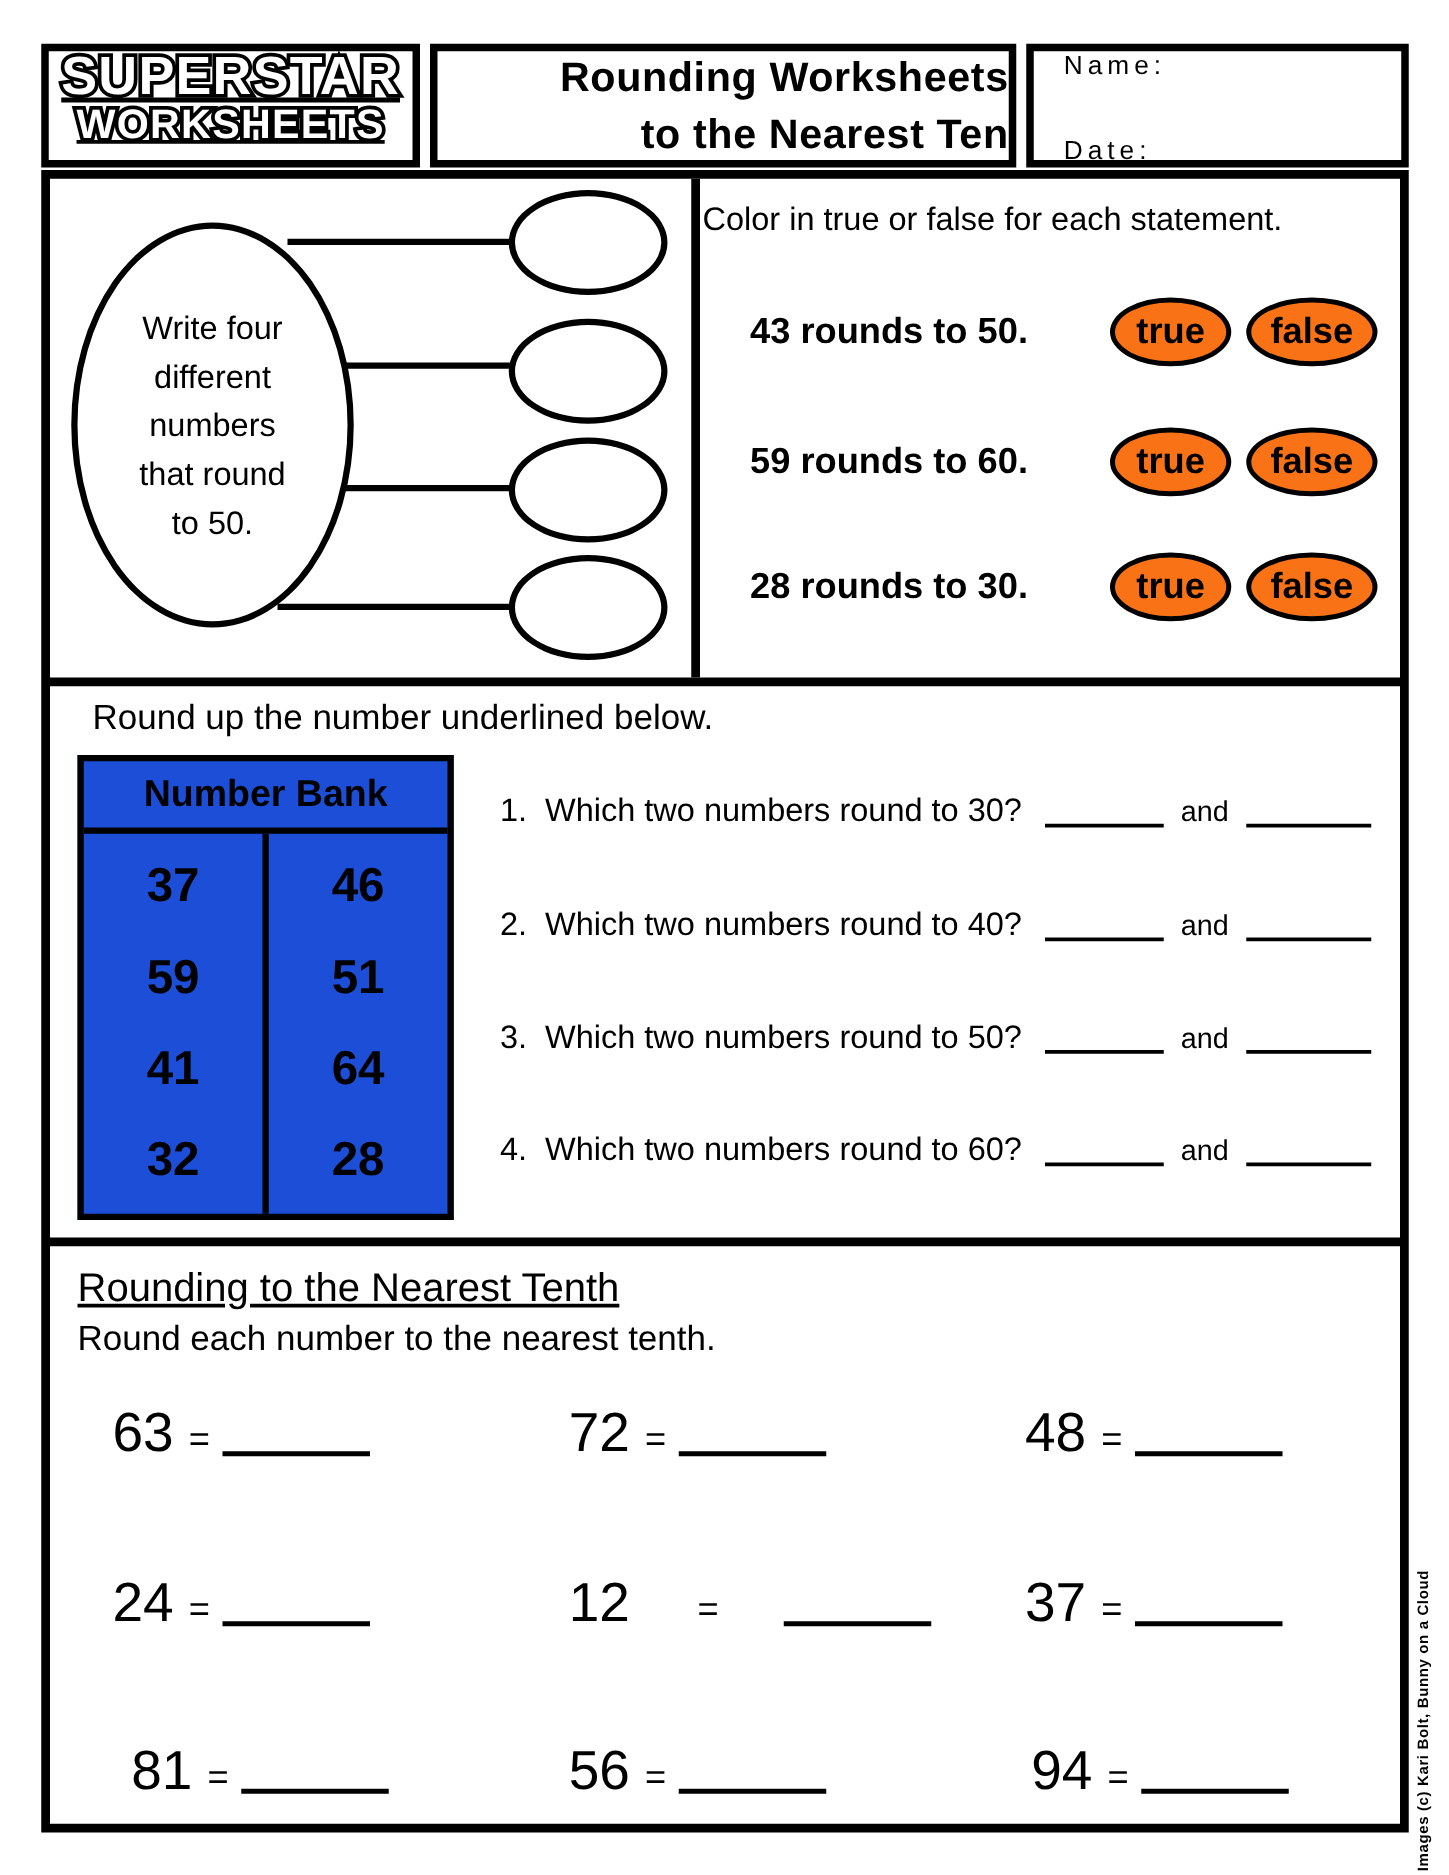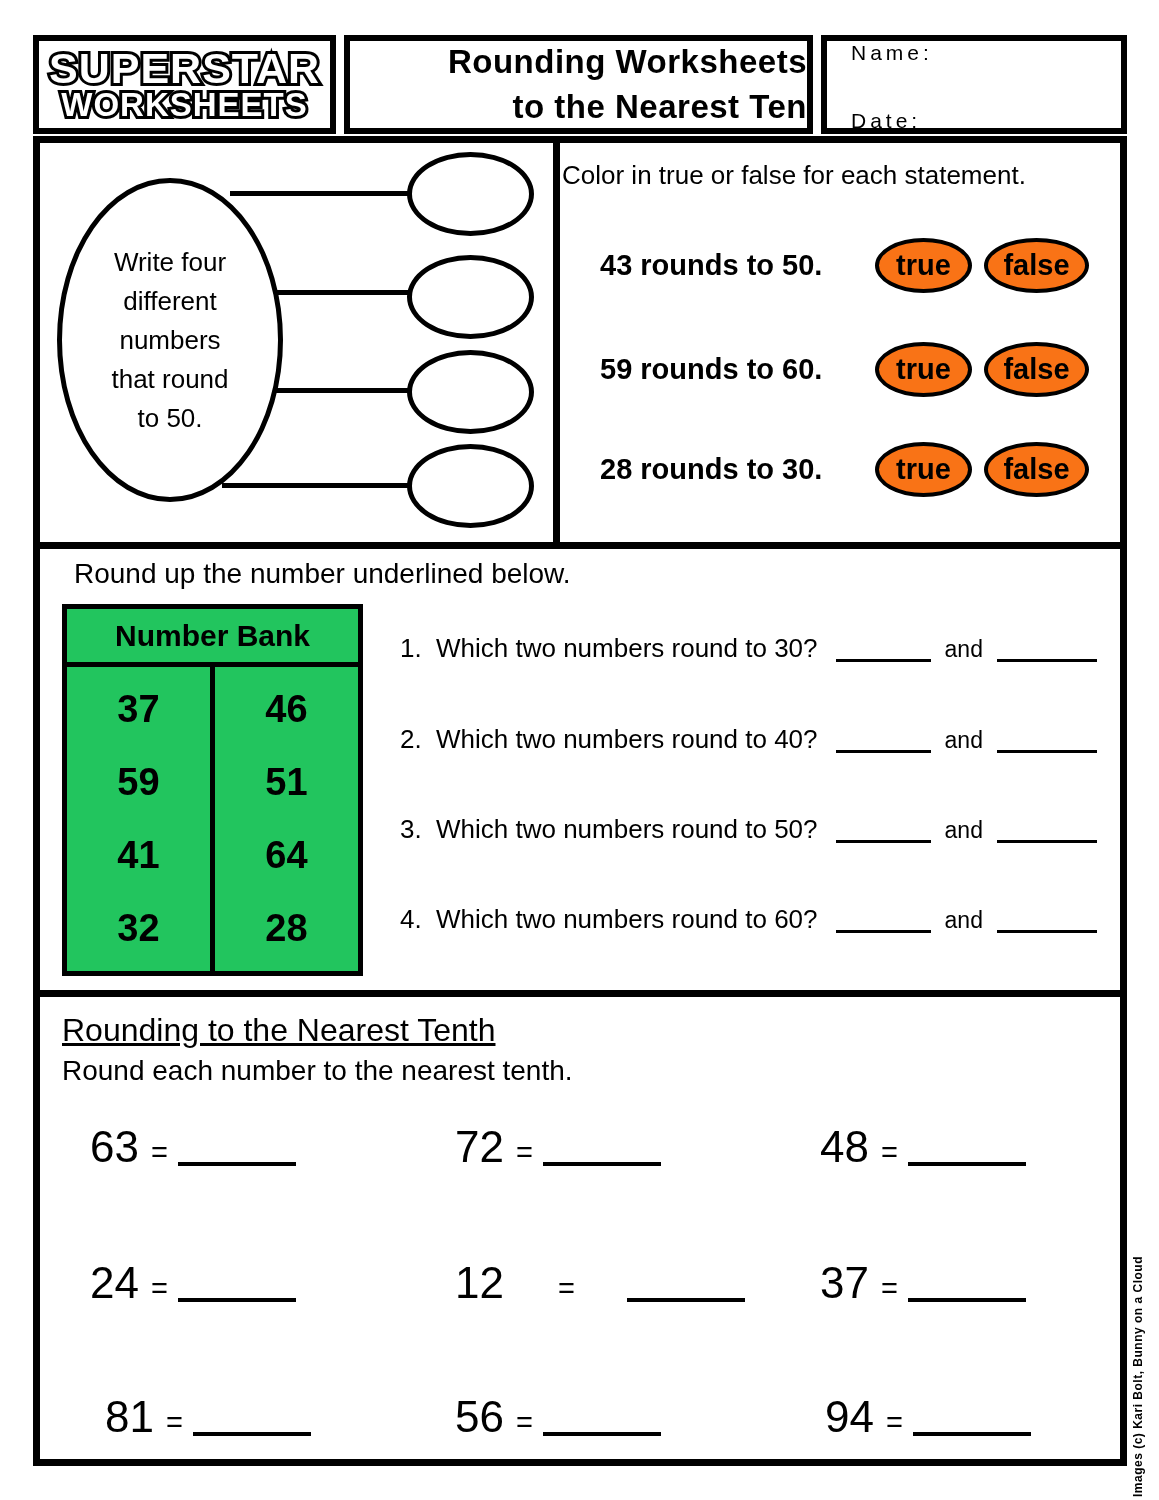--- a/index.html
+++ b/index.html
@@ -12,21 +12,21 @@
     color: #000000;
     font-family: "Liberation Sans", sans-serif;
     overflow: hidden;
   }
   .abs { position: absolute; }
   .box { position: absolute; background: #ffffff; border: 6px solid #000; }
   .thickbox { position: absolute; background: #ffffff; border: 7px solid #000; }
   .line { position: absolute; background: #000; }
 
   
-  .logo-box { display: flex; flex-direction: column; align-items: center; justify-content: center; }
+  .logo-box { display: flex; flex-direction: column; align-items: center; justify-content: flex-start; text-decoration: underline; }
   .logo-l1 {
     font-size: 43px; font-weight: 800; letter-spacing: 1px; color: #fff;
     -webkit-text-stroke: 6px #000; paint-order: stroke fill; line-height: 0.95;
   }
   .logo-l2 {
     font-size: 33px; font-weight: 800; letter-spacing: 1px; color: #fff;
     -webkit-text-stroke: 6px #000; paint-order: stroke fill; line-height: 1.0;
   }
   .title-box { display: flex; flex-direction: column; align-items: flex-end; justify-content: center; }
   .title-line { font-size: 33px; font-weight: 700; line-height: 1.35; letter-spacing: 0.5px; }
@@ -43,34 +43,34 @@
   .small-oval {
     position: absolute; left: 407px; width: 127px; height: 84px;
     border: 5px solid #000; border-radius: 50%; background: #fff; z-index: 2;
   }
   .connector { z-index: 1; }
 
   
   .tf-instruction { font-size: 26px; white-space: nowrap; }
   .tf-row {
     position: absolute; left: 560px; width: 560px; height: 58px;
-    display: flex; align-items: center; padding-left: 40px; padding-right: 31px;
+    display: flex; align-items: center; padding-left: 40px; padding-right: 18px;
   }
   .tf-statement { font-size: 29px; font-weight: 700; margin-right: auto; }
   .tf-oval {
     display: inline-flex; align-items: center; justify-content: center;
     height: 55px; border: 4px solid #000; border-radius: 50%;
     font-size: 29px; font-weight: 700; margin-left: 12px; background: #f97316;
   }
   .tf-true { min-width: 97px; }
   .tf-false { min-width: 105px; }
 
   
   .section-instruction { font-size: 28px; }
-  .bank-box { position: absolute; left: 62px; top: 604px; width: 301px; height: 372px; border: 5px solid #000; background: #22c55e; display: flex; flex-direction: column; }
+  .bank-box { position: absolute; left: 62px; top: 604px; width: 301px; height: 372px; border: 5px solid #000; background: #1d4ed8; display: flex; flex-direction: column; }
   .bank-header { height: 58px; border-bottom: 5px solid #000; display: flex; align-items: center; justify-content: center; font-size: 30px; font-weight: 700; }
   .bank-cols { flex: 1; display: flex; }
   .bank-col { flex: 1; display: flex; flex-direction: column; justify-content: space-around; align-items: center; font-size: 38px; font-weight: 700; padding: 6px 0; }
   .bank-divider { width: 5px; background: #000; }
 
   .q-row { position: absolute; left: 400px; width: 724px; display: flex; align-items: baseline; font-size: 26px; }
   .q-num { min-width: 28px; }
   .q-text { margin-left: 8px; }
   .q-blank { display: inline-block; width: 95px; border-bottom: 3px solid #000; transform: translateY(5px); margin-left: 18px; }
   .q-and { font-size: 23px; margin: 0 14px; }

